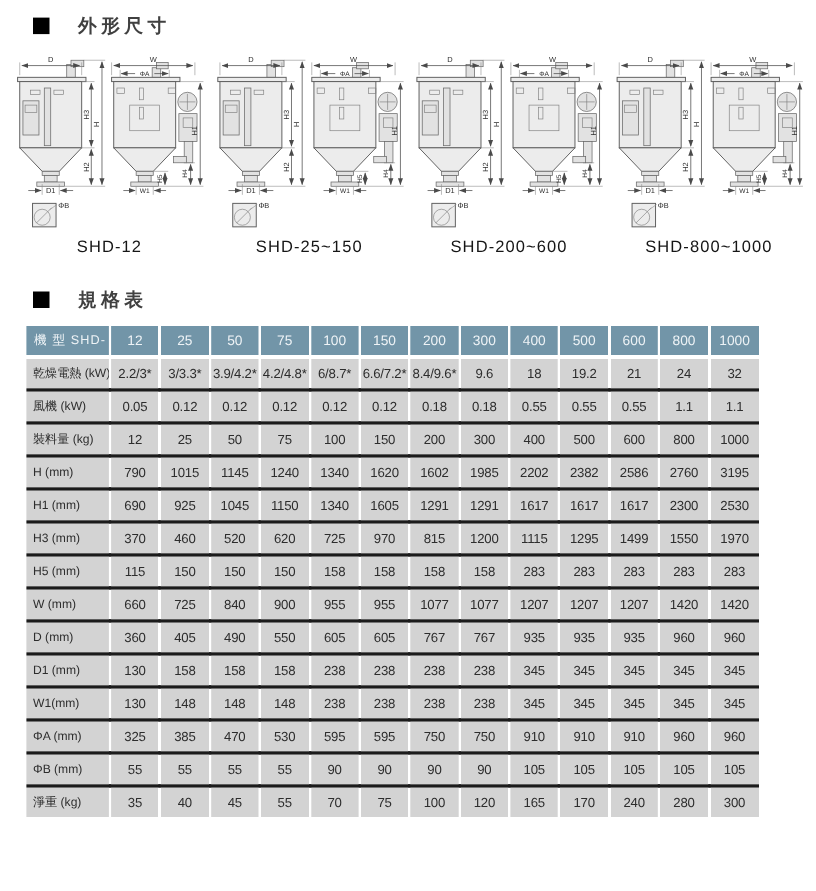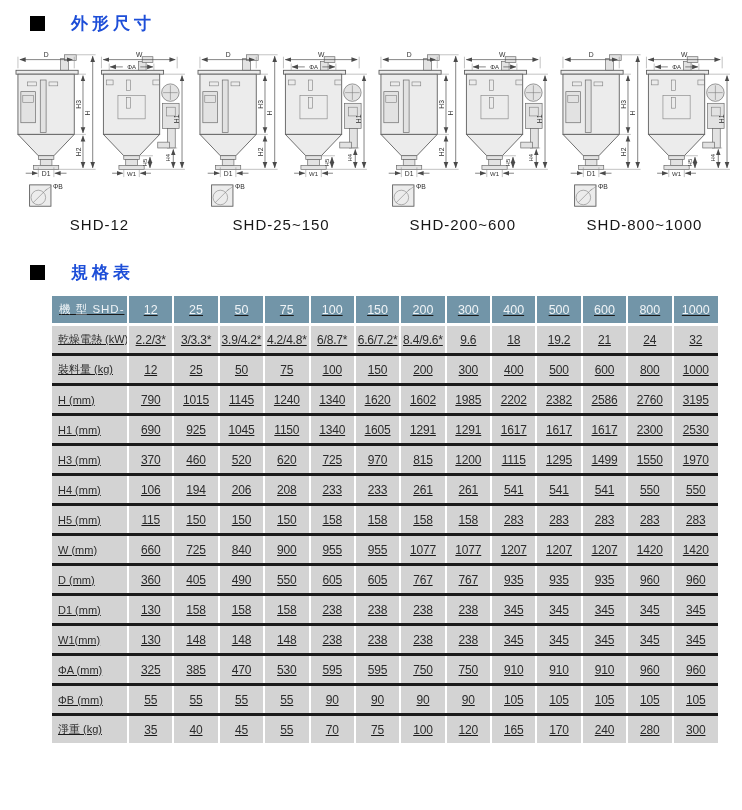--- a/index.html
+++ b/index.html
@@ -3,42 +3,42 @@
 <meta charset="utf-8">
 <style>
   html,body{margin:0;padding:0;}
   body{
     width:742px;height:810px;overflow:hidden;background:#ffffff;
     font-family:"Liberation Sans", sans-serif;color:#1a1a1a;position:relative;
   }
   
   .section-title{display:flex;align-items:center;gap:26px;margin:12px 0 0 30px;}
   .bullet{width:15px;height:15px;background:#000;flex:0 0 auto;}
-  .title-text{font-size:17px;font-weight:bold;letter-spacing:4px;color:#1d4ed8;}
+  .title-text{font-size:17px;font-weight:bold;letter-spacing:4px;color:#404040;}
 
   
   .drawings{display:flex;justify-content:space-between;padding:12px 8px 0 10px;}
   .machine{width:179px;text-align:center;}
   .machine svg{display:block;margin:0 auto;}
   .caption{font-size:15px;color:#161616;margin-top:2px;letter-spacing:1px;}
 
   
   .part   {fill:#ececec;stroke:#5c5c5c;stroke-width:.9;}
   .part2  {fill:#e2e2e2;stroke:#6a6a6a;stroke-width:.7;}
   .inner  {fill:none;stroke:#7d7d7d;stroke-width:.6;}
   .ext    {stroke:#8d8d8d;stroke-width:.55;}
   .dim    {stroke:#4a4a4a;stroke-width:.7;marker-start:url(#arr);marker-end:url(#arr);}
   .dim1   {stroke:#4a4a4a;stroke-width:.7;marker-end:url(#arr);}
   .dlabel {font-size:7px;fill:#2e2e2e;}
   .dlabel.small{font-size:6.2px;}
 
   
   table.spec{
     border-collapse:collapse;table-layout:fixed;
-    width:666px;margin:12px 0 0 52px;text-decoration:underline;
+    width:666px;margin:12px 0 0 24px;
   }
   table.spec th,table.spec td{
     height:27px;padding:0;text-align:center;vertical-align:middle;
     border-right:2px solid #ffffff;font-weight:normal;
     overflow:hidden;white-space:nowrap;
   }
   table.spec th:last-child,table.spec td:last-child{border-right:none;}
   thead th{
     background:#7295a8;color:#eef3f6;font-size:12.5px;
     border-bottom:3px solid #ffffff;
@@ -235,20 +235,36 @@
         <td>6.6/7.2*</td>
         <td>8.4/9.6*</td>
         <td>9.6</td>
         <td>18</td>
         <td>19.2</td>
         <td>21</td>
         <td>24</td>
         <td>32</td>
       </tr>
       <tr>
+        <th class="lbl">風機 (kW)</th>
+        <td>0.05</td>
+        <td>0.12</td>
+        <td>0.12</td>
+        <td>0.12</td>
+        <td>0.12</td>
+        <td>0.12</td>
+        <td>0.18</td>
+        <td>0.18</td>
+        <td>0.55</td>
+        <td>0.55</td>
+        <td>0.55</td>
+        <td>1.1</td>
+        <td>1.1</td>
+      </tr>
+      <tr>
         <th class="lbl">裝料量 (kg)</th>
         <td>12</td>
         <td>25</td>
         <td>50</td>
         <td>75</td>
         <td>100</td>
         <td>150</td>
         <td>200</td>
         <td>300</td>
         <td>400</td>
@@ -299,36 +315,20 @@
         <td>970</td>
         <td>815</td>
         <td>1200</td>
         <td>1115</td>
         <td>1295</td>
         <td>1499</td>
         <td>1550</td>
         <td>1970</td>
       </tr>
       <tr>
-        <th class="lbl">H4 (mm)</th>
-        <td>106</td>
-        <td>194</td>
-        <td>206</td>
-        <td>208</td>
-        <td>233</td>
-        <td>233</td>
-        <td>261</td>
-        <td>261</td>
-        <td>541</td>
-        <td>541</td>
-        <td>541</td>
-        <td>550</td>
-        <td>550</td>
-      </tr>
-      <tr>
         <th class="lbl">H5 (mm)</th>
         <td>115</td>
         <td>150</td>
         <td>150</td>
         <td>150</td>
         <td>158</td>
         <td>158</td>
         <td>158</td>
         <td>158</td>
         <td>283</td>

